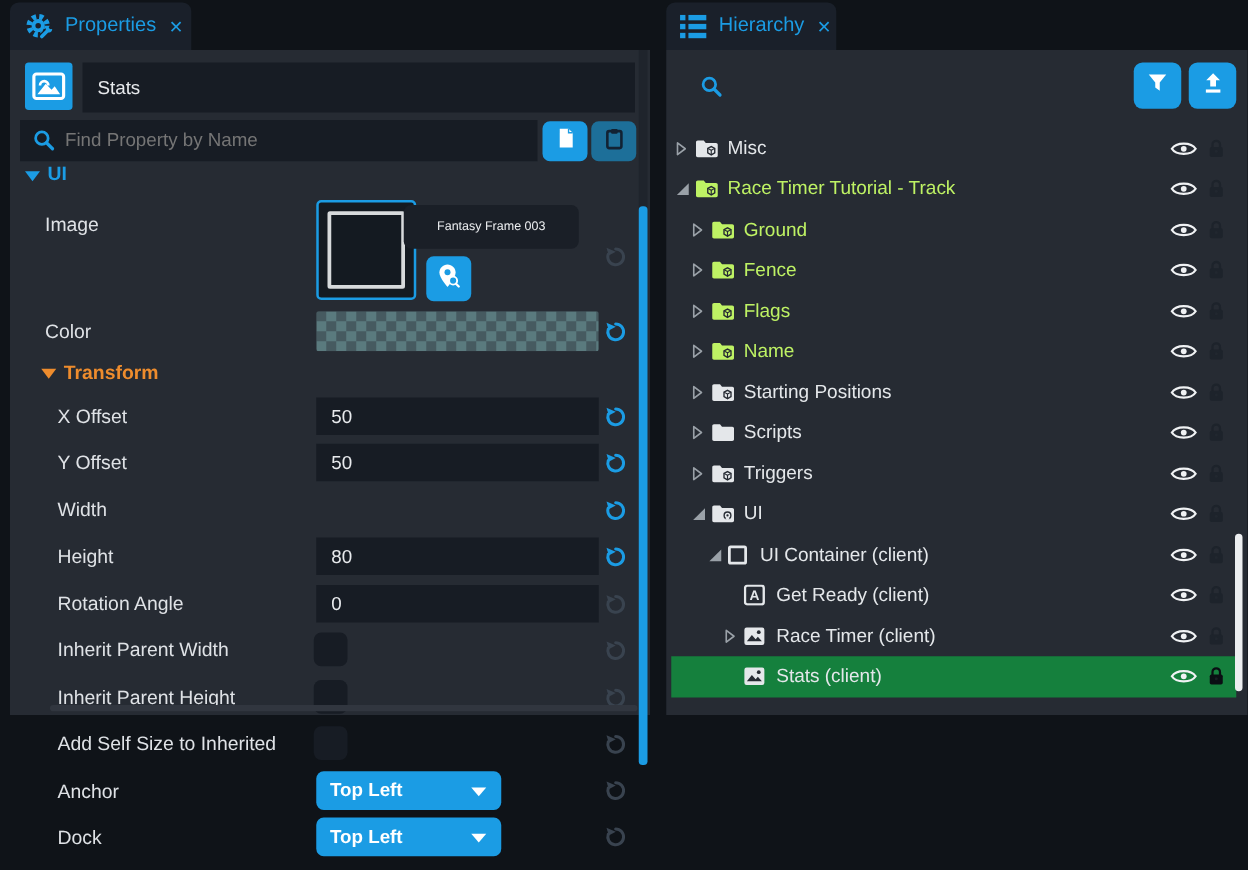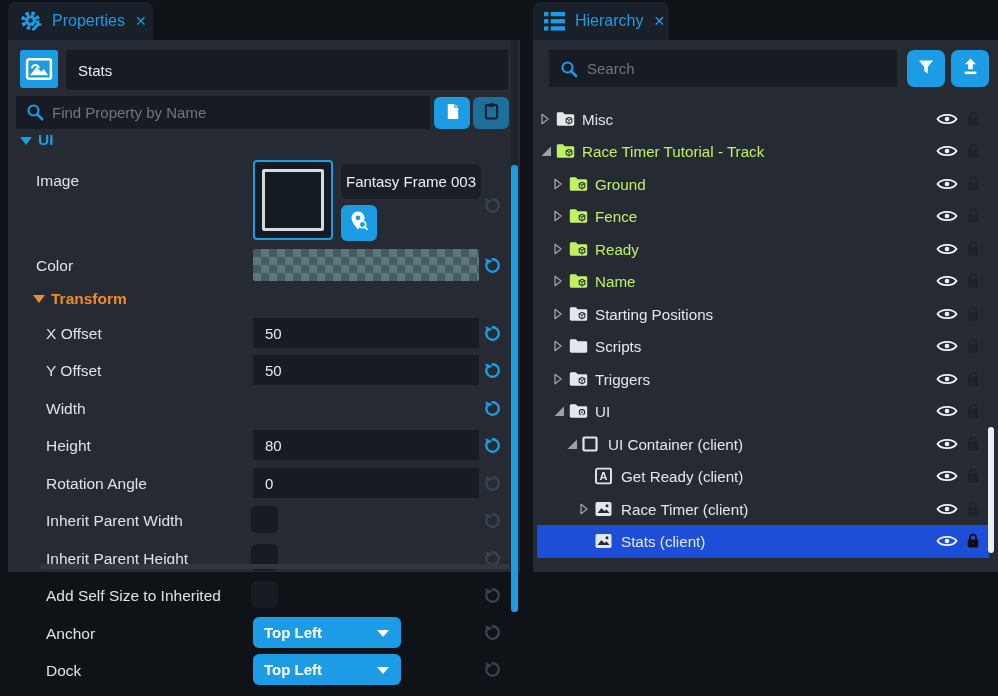--- a/index.html
+++ b/index.html
@@ -25,31 +25,31 @@
   .sqbtn{position:absolute;border-radius:6px;display:flex;align-items:center;justify-content:center;}
   .blue{background:#1b9ce4;}
   .checkbox{position:absolute;width:27px;height:27px;background:#171c24;border-radius:6px;}
   .dropdown{position:absolute;width:148px;height:31px;background:#1b9ce4;border-radius:6px;
     display:flex;align-items:center;color:#fff;font-weight:bold;font-size:15px;padding-left:11px;box-sizing:border-box;}
   .caret{position:absolute;right:12px;top:13px;width:0;height:0;border-left:6px solid transparent;
     border-right:6px solid transparent;border-top:7px solid #fff;}
   .thumb{position:absolute;left:245px;top:160px;width:80px;height:80px;background:#141a21;
     border:2px solid #1b9ce4;border-radius:4px;box-sizing:border-box;}
   .thumb-frame{position:absolute;left:7px;top:7px;right:7px;bottom:7px;border:3px solid #d7dadc;border-radius:2px;}
-  .chip{position:absolute;left:333px;top:164px;width:140px;height:35px;background:#1a1f27;border-radius:6px;
-    color:#eceef0;font-size:15px;display:flex;align-items:center;justify-content:center;white-space:nowrap;}
+  .chip{position:absolute;left:315px;top:164px;width:140px;height:35px;background:#1a1f27;border-radius:6px;
+    color:#eceef0;font-size:10px;display:flex;align-items:center;justify-content:center;white-space:nowrap;}
   .swatch{position:absolute;left:245px;top:249px;width:226px;height:32px;border-radius:2px;
     background:repeating-conic-gradient(#5a7a7e 0% 25%,#465a60 0% 50%);background-size:16px 16px;}
   .vtrack{position:absolute;left:503px;top:40px;width:7px;bottom:0;background:#1f242c;}
   .vthumb{position:absolute;left:503px;top:165px;width:7px;height:447px;background:#1b9ce4;border-radius:3px;}
   .hthumb{position:absolute;left:32px;bottom:3px;width:470px;height:5px;background:#31363f;border-radius:3px;}
   
   #hier{left:533px;width:465px;}
   .tree-row{position:absolute;left:4px;right:9px;height:33px;}
-  .tree-row.selected{background:#1d4ed8;text-decoration:underline;}
+  .tree-row.selected{background:#15803d;text-decoration:underline;}
   .trc{position:absolute;top:50%;transform:translateY(-50%);display:flex;align-items:center;}
   .tlabel{font-size:15.2px;white-space:nowrap;}
   .teal{color:#bef264;}
   .white{color:#e4e7ea;}
   .eye{color:#f0f2f4;}
   .lockico{color:#1d232b;}
   .lockico.dark{color:#0a0e13;}
   .hscroll-white{position:absolute;left:455px;top:427px;width:6px;height:126px;background:#eceef0;border-radius:3px;}
 </style>
 </head>
@@ -229,21 +229,20 @@
           <rect x="7" y="8.5" width="15" height="4.5"></rect>
         <rect x="0" y="16" width="4.5" height="4.5"></rect>
           <rect x="7" y="16" width="15" height="4.5"></rect>
       </svg>
     </span>
     <span class="tab-label">Hierarchy</span>
     <span class="close">✕</span>
   </div>
   <div class="panel-body"></div>
 
-  <input class="inp" style="left: 16px; top: 50px; width: 348px; height: 37px; padding-left: 38px; color: rgb(139, 144, 151);" placeholder="Search">
   <div style="position:absolute;left:27px;top:60px;">
     <svg width="18" height="18" viewBox="0 0 18 18">
       <circle cx="7.5" cy="7.5" r="5" fill="none" stroke="#1b9ce4" stroke-width="2.2"></circle>
       <path d="M11.2 11.2 L16 16" stroke="#1b9ce4" stroke-width="2.6" stroke-linecap="round"></path>
     </svg>
   </div>
   <div class="sqbtn blue" style="left:374px;top:50px;width:38px;height:37px;border-radius:7px;">
     <span>
       <svg width="18" height="18" viewBox="0 0 18 18">
           <path d="M2 2.5 H16 L10.8 9 V15.5 L7.2 13 V9 Z" fill="#fff"></path>
@@ -378,21 +377,21 @@
             <path d="M2 1.8 L8.2 6.5 L2 11.2 Z" fill="none" stroke="#9aa1a8" stroke-width="1.3" stroke-linejoin="round"></path>
           </svg>
         </span>
         <span class="trc teal" style="left: 32px;">
           <svg width="19" height="15" viewBox="0 0 19 15">
             <path d="M0.8 2.2 C0.8 1.4 1.4 0.8 2.2 0.8 H7 L8.6 2.8 H16.8 C17.6 2.8 18.2 3.4 18.2 4.2 V12.8 C18.2 13.6 17.6 14.2 16.8 14.2 H2.2 C1.4 14.2 0.8 13.6 0.8 12.8 Z" fill="currentColor"></path>
             <path d="M10.2 7.2 L13 5.8 L15.8 7.2 V10.8 L13 12.4 L10.2 10.8 Z" fill="currentColor" stroke="#262b33" stroke-width="1.1"></path>
             <path d="M10.2 7.2 L13 8.7 L15.8 7.2 M13 8.7 V12.4" stroke="#262b33" stroke-width="0.9" fill="none"></path>
           </svg>
         </span>
-        <span class="trc tlabel teal" style="left: 58px;">Ready</span>
+        <span class="trc tlabel teal" style="left: 58px;">Flags</span>
         <span class="trc eye" style="left: 399px;">
           <svg width="22" height="13" viewBox="0 0 22 13">
             <path d="M1.5 6.5 C5 1 17 1 20.5 6.5 C17 12 5 12 1.5 6.5 Z" fill="none" stroke="currentColor" stroke-width="1.8"></path>
             <circle cx="11" cy="6.5" r="2.3" fill="currentColor"></circle>
           </svg>
         </span>
         <span class="trc lockico" style="left: 429px;">
           <svg width="14" height="16" viewBox="0 0 14 16">
             <path d="M4 7 V4.6 C4 2.9 5.3 1.6 7 1.6 C8.7 1.6 10 2.9 10 4.6 V7" fill="none" stroke="currentColor" stroke-width="1.8"></path>
             <rect x="1.8" y="6.5" width="10.4" height="8" rx="1.4" fill="currentColor"></rect>

